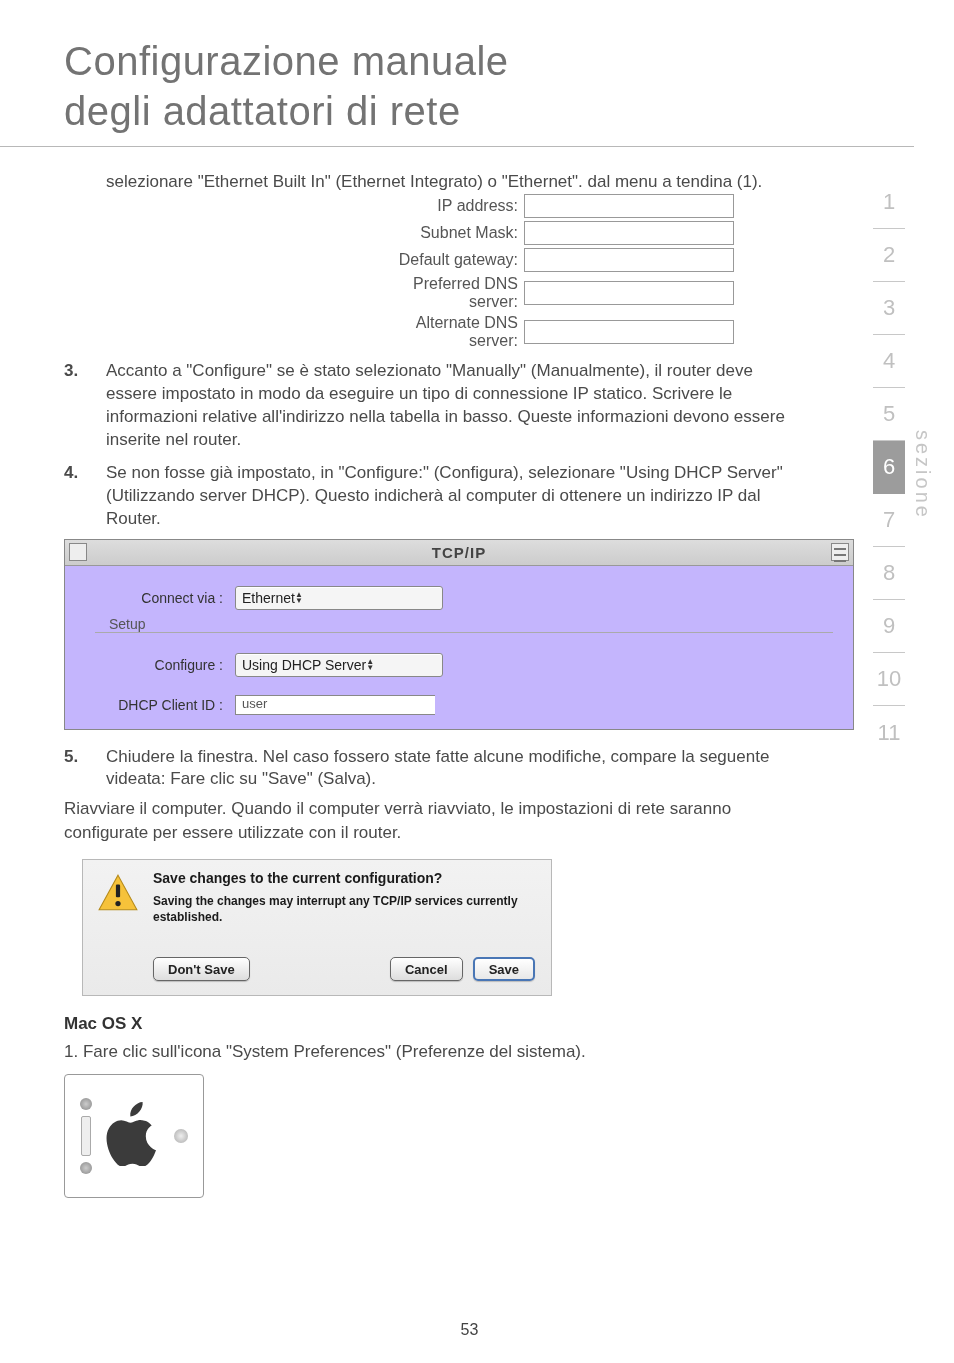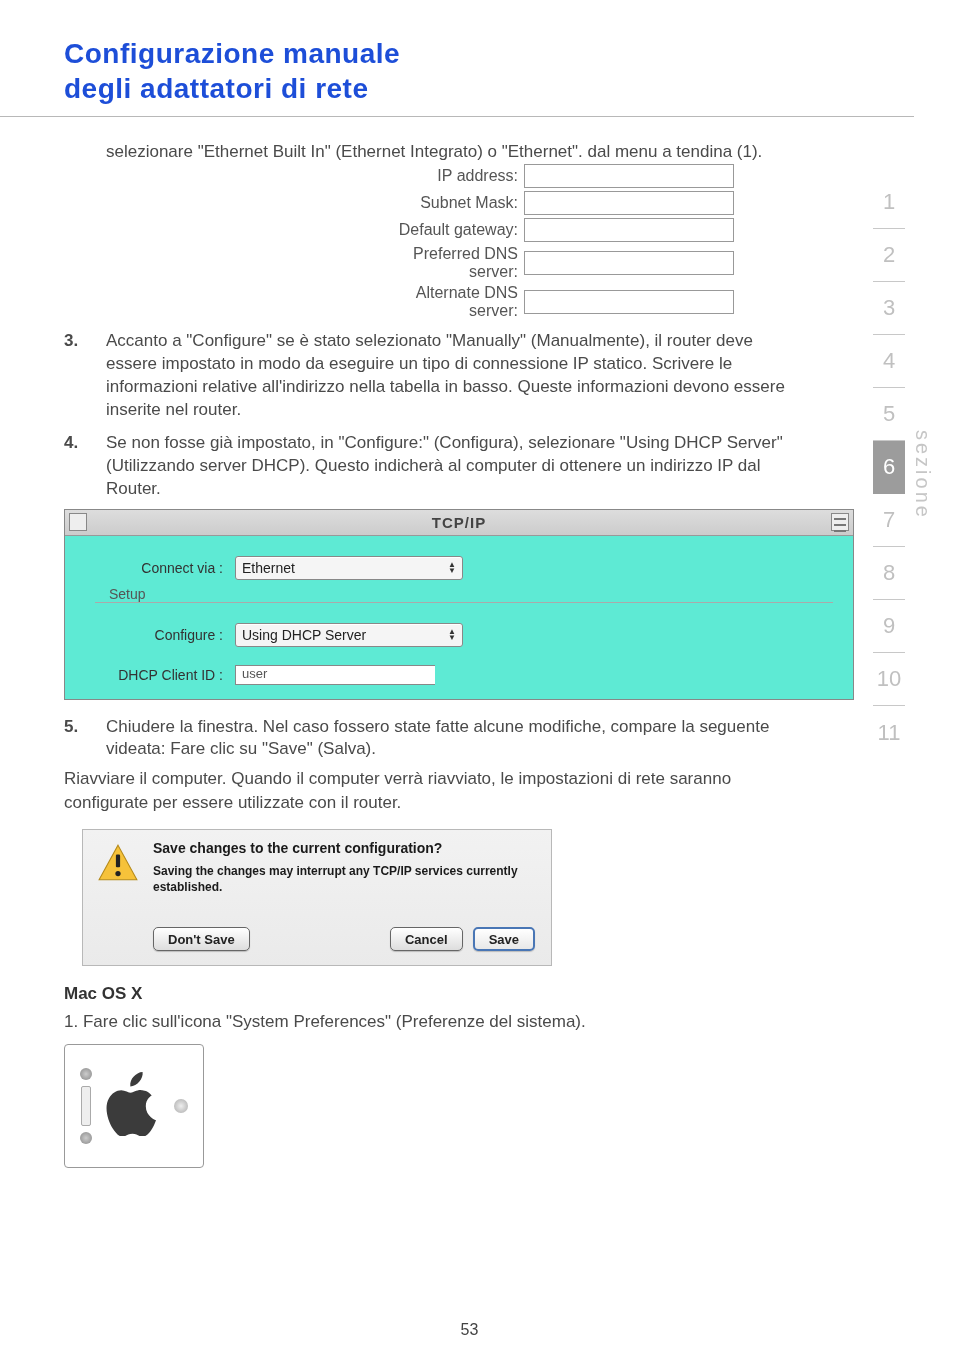--- a/index.html
+++ b/index.html
@@ -10,23 +10,23 @@
       width: 954px;
       height: 1363px;
       position: relative;
     }
     .header {
       padding: 36px 0 10px 64px;
       border-bottom: 1px solid #b8b8b8;
       margin: 0 40px 24px 0;
     }
     .header h1 {
-      font-size: 28px;
-      font-weight: 700;
-      color: #1d4ed8;
+      font-size: 40px;
+      font-weight: 400;
+      color: #737373;
       line-height: 1.25;
       letter-spacing: 0.5px;
     }
     .content {
       padding: 0 64px 0 64px;
       width: 870px;
     }
     .para {
       font-size: 17px;
       color: #4a4a4a;
@@ -91,21 +91,21 @@
       font-size: 15px;
       font-weight: 700;
       color: #444;
       letter-spacing: 1px;
     }
     .tcpip-title .box-right .hline {
       height: 2px; background: #777; margin: 4px 2px 2px 2px;
     }
     .tcpip-body {
       padding: 14px 20px 8px 40px;
-      background: #5eead4;
+      background: #c4b5fd;
     }
     .fieldset-label {
       font-size: 14px;
       color: #555;
       margin-left: 4px;
       margin-bottom: -8px;
     }
     .setup-frame {
       border-top: 1px solid #aaa;
       margin-top: 8px;
@@ -121,23 +121,23 @@
       color: #333;
       padding-right: 12px;
     }
     .select-box {
       display: flex;
       align-items: center;
       background: #f5f5f5;
       border: 1px solid #888;
       border-radius: 3px;
       height: 24px;
-      width: 228px;
+      width: 208px;
       padding: 8px 6px;
-      justify-content: space-between;
+      justify-content: flex-start;
       box-shadow: inset 0 1px 0 #fff;
     }
     .select-box .val { font-size: 14px; color: #222; }
     .select-box .arrows {
       display: flex; flex-direction: column; line-height: 6px;
       font-size: 8px; color: #333;
     }
     .text-input2 {
       height: 20px; width: 200px;
       border: 1px solid #888;

